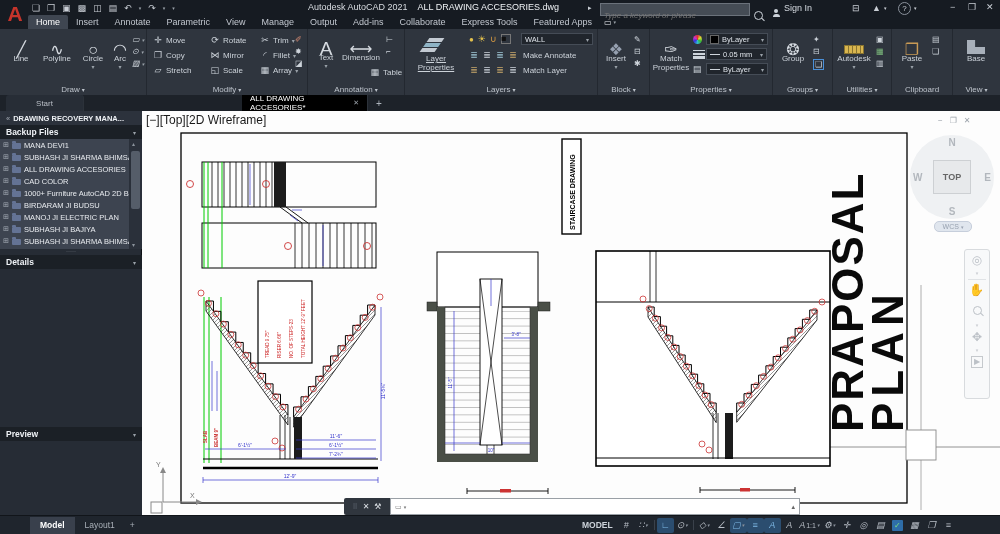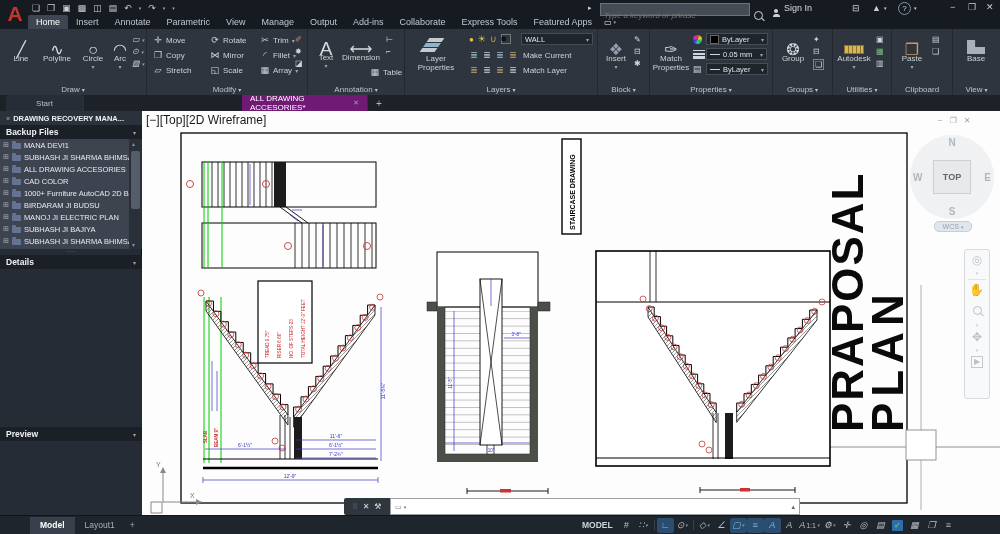--- a/index.html
+++ b/index.html
@@ -44,21 +44,21 @@
   .cwheel{width:9px;height:9px;border-radius:50%;background:conic-gradient(#d33,#dd3,#3b3,#3bc,#33d,#c3c,#d33);}
   .lwicon{width:12px;height:9px;background:repeating-linear-gradient(180deg,#cfd5dc 0 1px,transparent 1px 3px,#cfd5dc 3px 5px,transparent 5px 6px,#cfd5dc 6px 9px);}
   .lstack{position:relative;width:22px;height:17px;}
   .lstack i{position:absolute;left:3px;top:1px;width:15px;height:4px;background:#c3cad2;transform:skewX(-35deg);box-shadow:0 5px 0 #8fb4c6,0 10px 0 #c3cad2;}
   .ruler{width:18px;height:7px;border:1px solid #8a7430;background:repeating-linear-gradient(90deg,#d9b64f 0 3px,#8a7430 3px 4px);}
   .lshape{width:18px;height:14px;background:#a8b0ba;clip-path:polygon(0 0,45% 0,45% 50%,100% 50%,100% 100%,0 100%);}
   
   .ftabs{position:absolute;left:0;top:95px;width:1000px;height:16px;background:#1d2229;}
   .ftab{position:absolute;top:0;height:16px;display:flex;align-items:center;gap:5px;padding:0 8px;font-size:8px;color:#b9bec6;box-sizing:border-box;border-right:1px solid #2c323a;}
   .ftab .x{font-size:7px;color:#9aa1a9;}
-  .ftab.active{background:#701a75;color:#fff;}
+  .ftab.active{background:#000000;color:#fff;}
   
   .palette{position:absolute;left:0;top:111px;width:142px;height:404px;background:#262c35;border-right:1px solid #0c0f13;box-sizing:border-box;}
   .ph{position:absolute;left:0;width:142px;height:14px;background:#1b2026;color:#eef1f5;font-weight:bold;font-size:8.5px;display:flex;align-items:center;padding:0 6px;box-sizing:border-box;}
   .ph .c{margin-left:auto;font-size:6px;color:#9aa1a9;font-weight:normal;}
   .pitem{display:flex;align-items:center;gap:3px;height:12px;padding-left:3px;white-space:nowrap;overflow:hidden;font-size:7.5px;color:#e8ebef;}
   .pitem .ex{font-size:7px;color:#a6adb7;flex:0 0 auto;}
   .fold{flex:0 0 auto;width:9px;height:6px;background:#647394;border-radius:1px;position:relative;margin-top:1px;}
   .fold::before{content:"";position:absolute;top:-2px;left:0;width:4px;height:2px;background:#647394;border-radius:1px 1px 0 0;}
   
   .canvas{position:absolute;left:142px;top:111px;width:858px;height:404px;background:#fdfdfd;overflow:hidden;}
@@ -107,20 +107,21 @@
       <span>▣</span>
       <span>▩</span>
       <span>◫</span>
       <span>▤</span>
       <span>↶</span>
         <span class="tiny">▾</span>
       <span>↷</span>
         <span class="tiny">▾</span>
       <span class="tiny">▾</span>
     </div>
+    <div class="title-text"><span>Autodesk AutoCAD 2021</span><b>ALL DRAWING ACCESORIES.dwg</b></div>
     <span class="abs tb-ic" style="left:588px;top:4px;font-size:7px;">▸</span>
     <div class="searchbox">
       <input placeholder="Type a keyword or phrase" style="">
     </div>
     <span class="abs" style="left:754px;top:6px;color:#ccd2d9;"><i class="mag"></i></span>
     <span class="abs" style="left:772px;top:3px;"><i class="person"></i></span>
     <span class="abs" style="left:784px;top:3px;font-size:9px;color:#d5dae0;">Sign In</span>
     <span class="abs tb-ic" style="left:852px;top:3px;">⊟</span>
     <span class="abs tb-ic" style="left:872px;top:3px;">▲</span>
       <span class="abs tb-ic" style="left:884px;top:5px;font-size:5px;">▾</span>
@@ -239,21 +240,21 @@
         <span>⌐</span>
       </div>
       <div class="mr" style="left:62px;top:37px;">
           <span class="ri">▦</span>
           <span>Table</span>
         </div>
       <div class="plabel"><span>Annotation</span><span class="c">▾</span></div>
     </div>
 
     <div class="panel" style="left:405px;width:193px;">
-      <div class="bb" style="left:4px;top:3px;width:54px;">
+      <div class="bb" style="left:4px;top:3px;width:54px;text-decoration:underline;">
         <span class="gi">
             <i class="lstack">
               <i></i>
             </i>
           </span>
         <span>Layer</span>
           <span>Properties</span>
       </div>
       <div class="mr" style="left:64px;top:4px;gap:4px;">
         <span style="color:#e3c14d;font-size:8px;">●</span>
@@ -265,21 +266,21 @@
           <span>WALL</span>
           <span class="c">▾</span>
         </div>
       <div class="mr" style="left:64px;top:20px;gap:3px;">
         <span class="ri" style="color:#9fc7d6;">≣</span>
         <span class="ri">≣</span>
         <span class="ri" style="color:#9fc7d6;">≣</span>
         <span class="ri" style="color:#c9a86a;">≣</span>
       </div>
       <div class="mr" style="left:118px;top:20px;">
-          <span>Make Current</span>
+          <span>Make Annotate</span>
         </div>
       <div class="mr" style="left:64px;top:35px;gap:3px;">
         <span class="ri" style="color:#c9a86a;">≣</span>
         <span class="ri">≣</span>
         <span class="ri" style="color:#c9a86a;">≣</span>
         <span class="ri">≣</span>
       </div>
       <div class="mr" style="left:118px;top:35px;">
           <span>Match Layer</span>
         </div>

